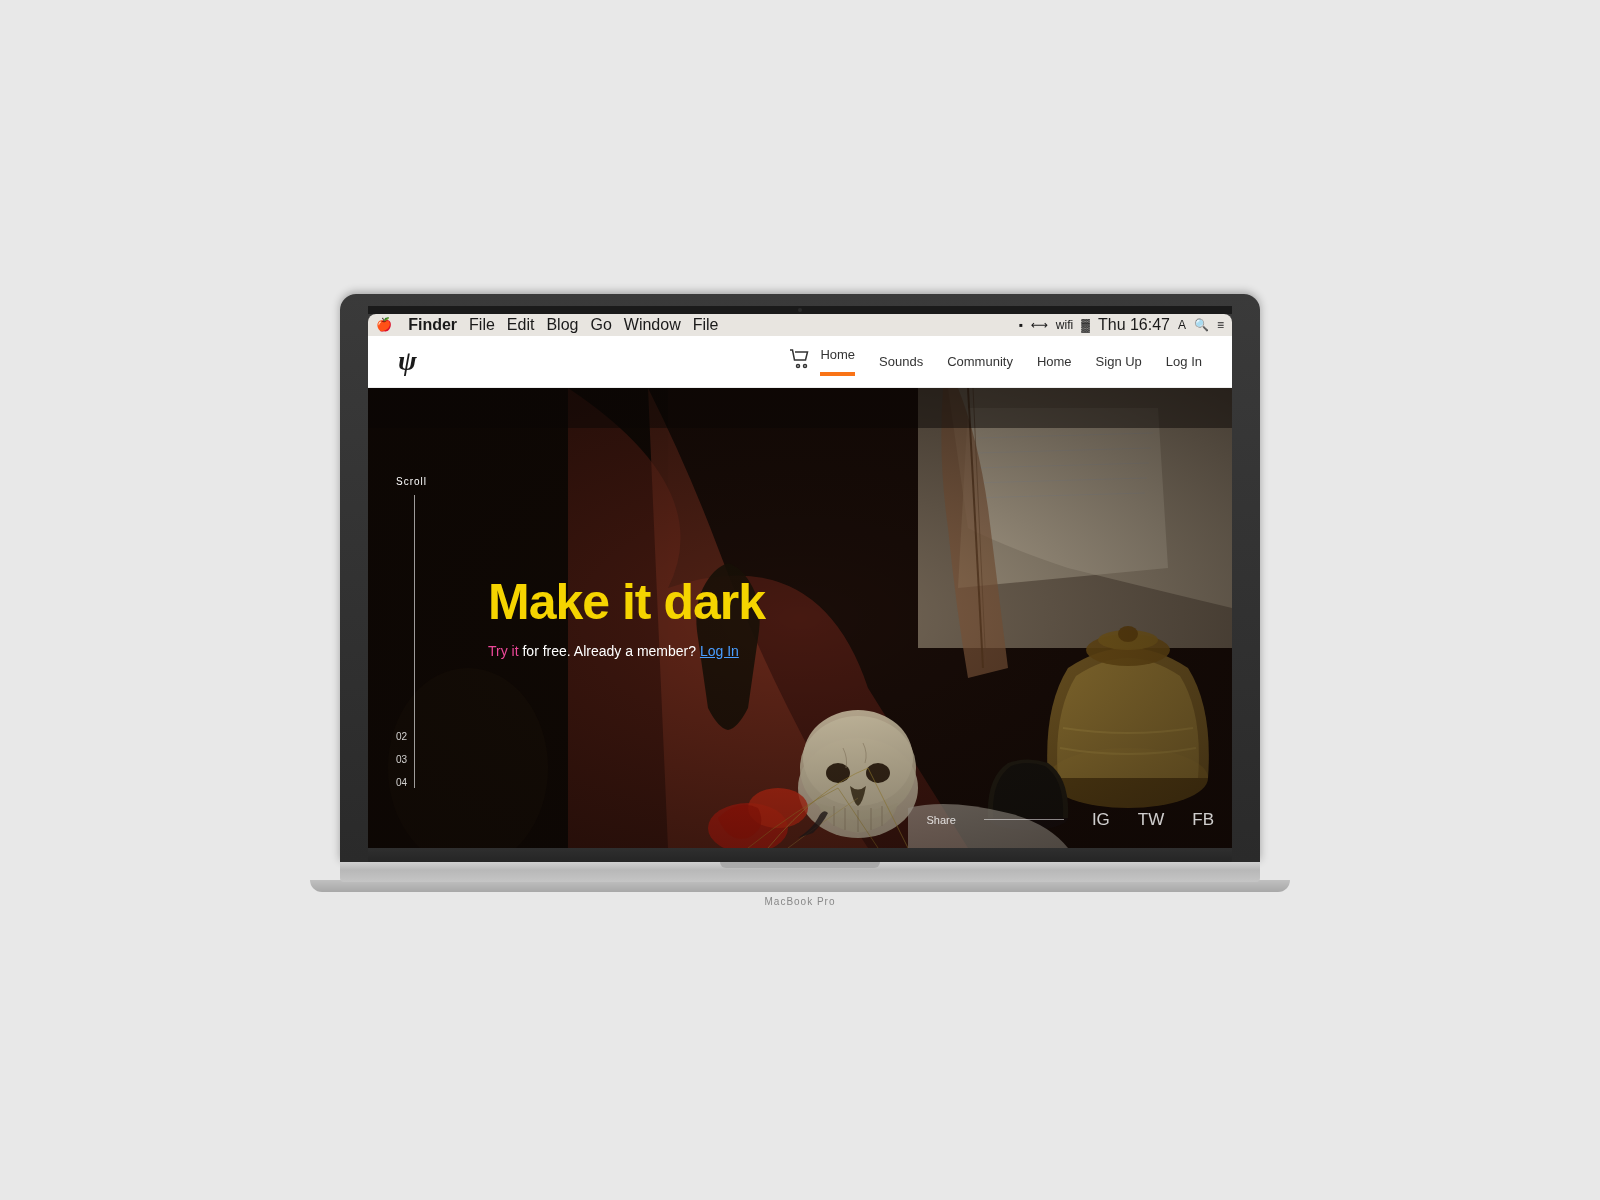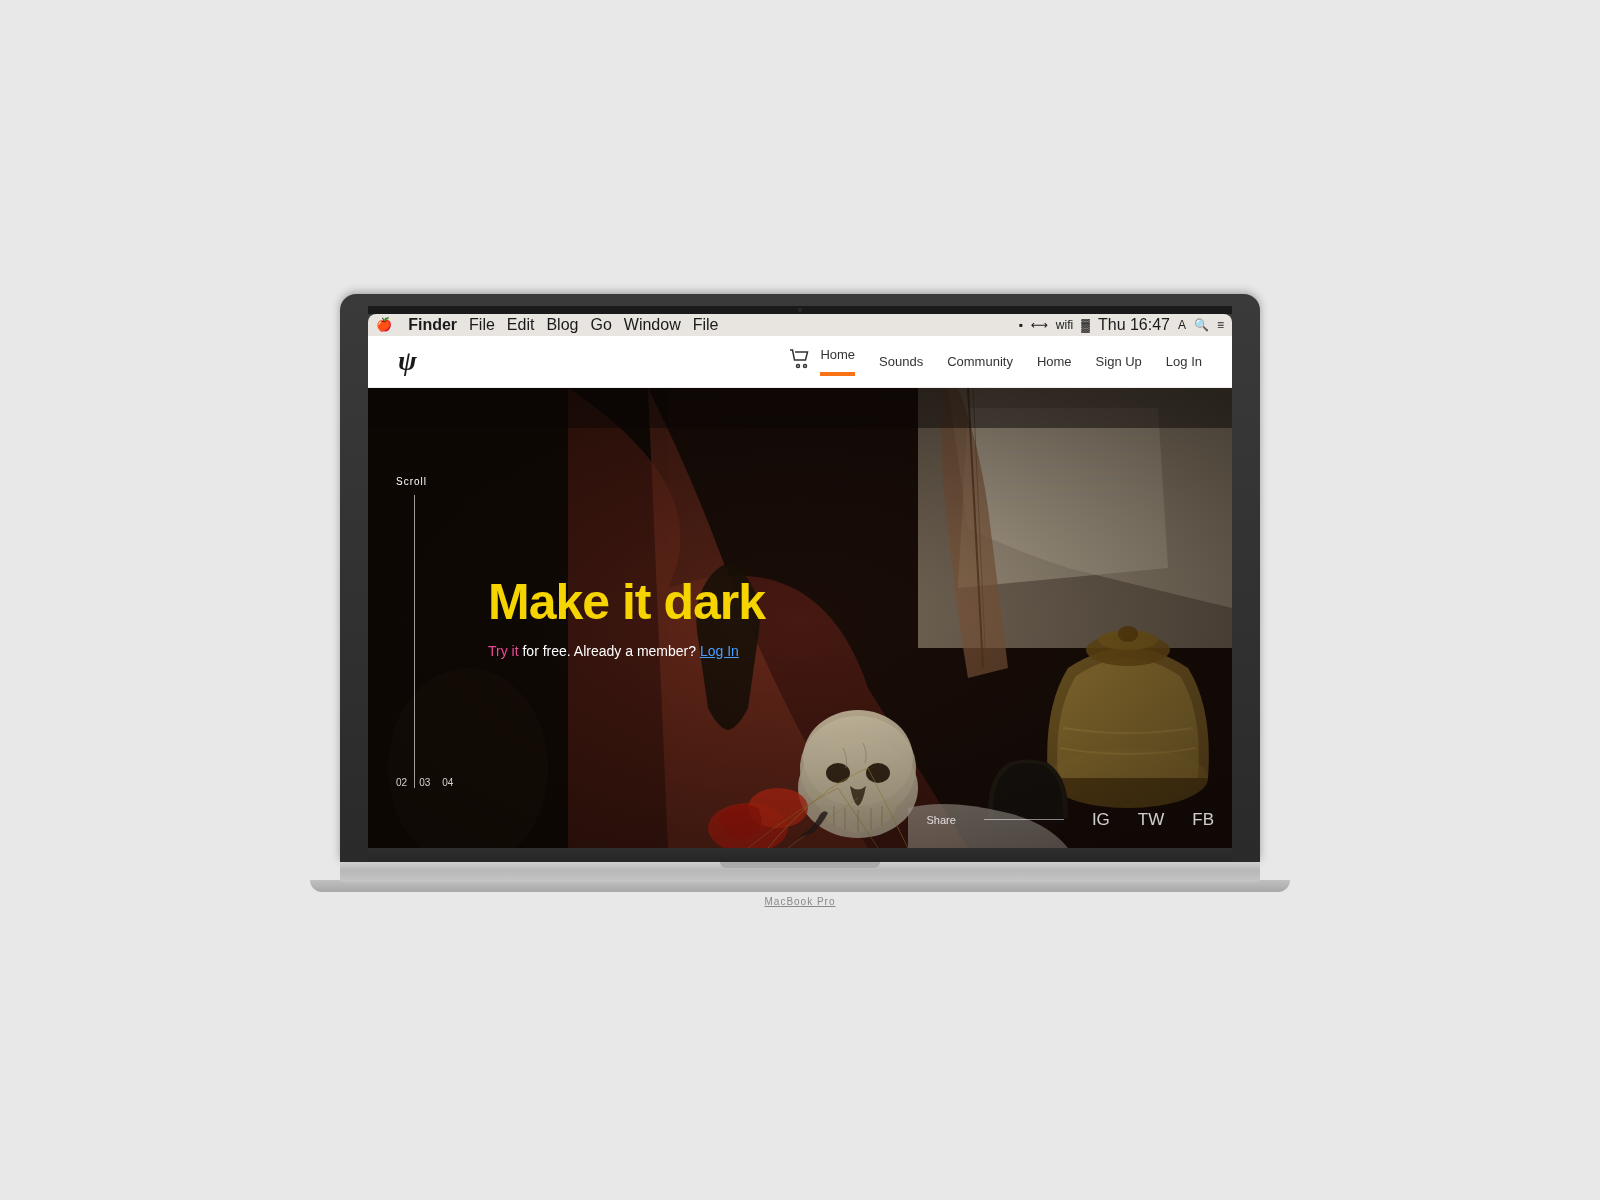--- a/index.html
+++ b/index.html
@@ -183,21 +183,21 @@
       flex: 1;
       margin-left: 5px;
       opacity: 0.6;
     }
 
     .scroll-numbers {
       position: absolute;
       bottom: 0;
       left: 0;
       display: flex;
-      flex-direction: row;
+      flex-direction: column;
       gap: 12px;
     }
 
     .scroll-num {
       color: #fff;
       font-size: 10px;
       opacity: 0.8;
     }
 
     
@@ -296,21 +296,20 @@
       background: #aaa;
       border-radius: 0 0 6px 6px;
     }
 
     .macbook-label {
       text-align: right;
       font-size: 10px;
       color: #888;
       margin-top: 4px;
       letter-spacing: 1px;
-      text-decoration: underline;
     }
 
     .macbook-bottom-bar {
       width: 980px;
       height: 12px;
       background: linear-gradient(180deg, #c0c0c0 0%, #a8a8a8 100%);
       border-radius: 0 0 20px 20px;
       margin-top: -2px;
     }
 

